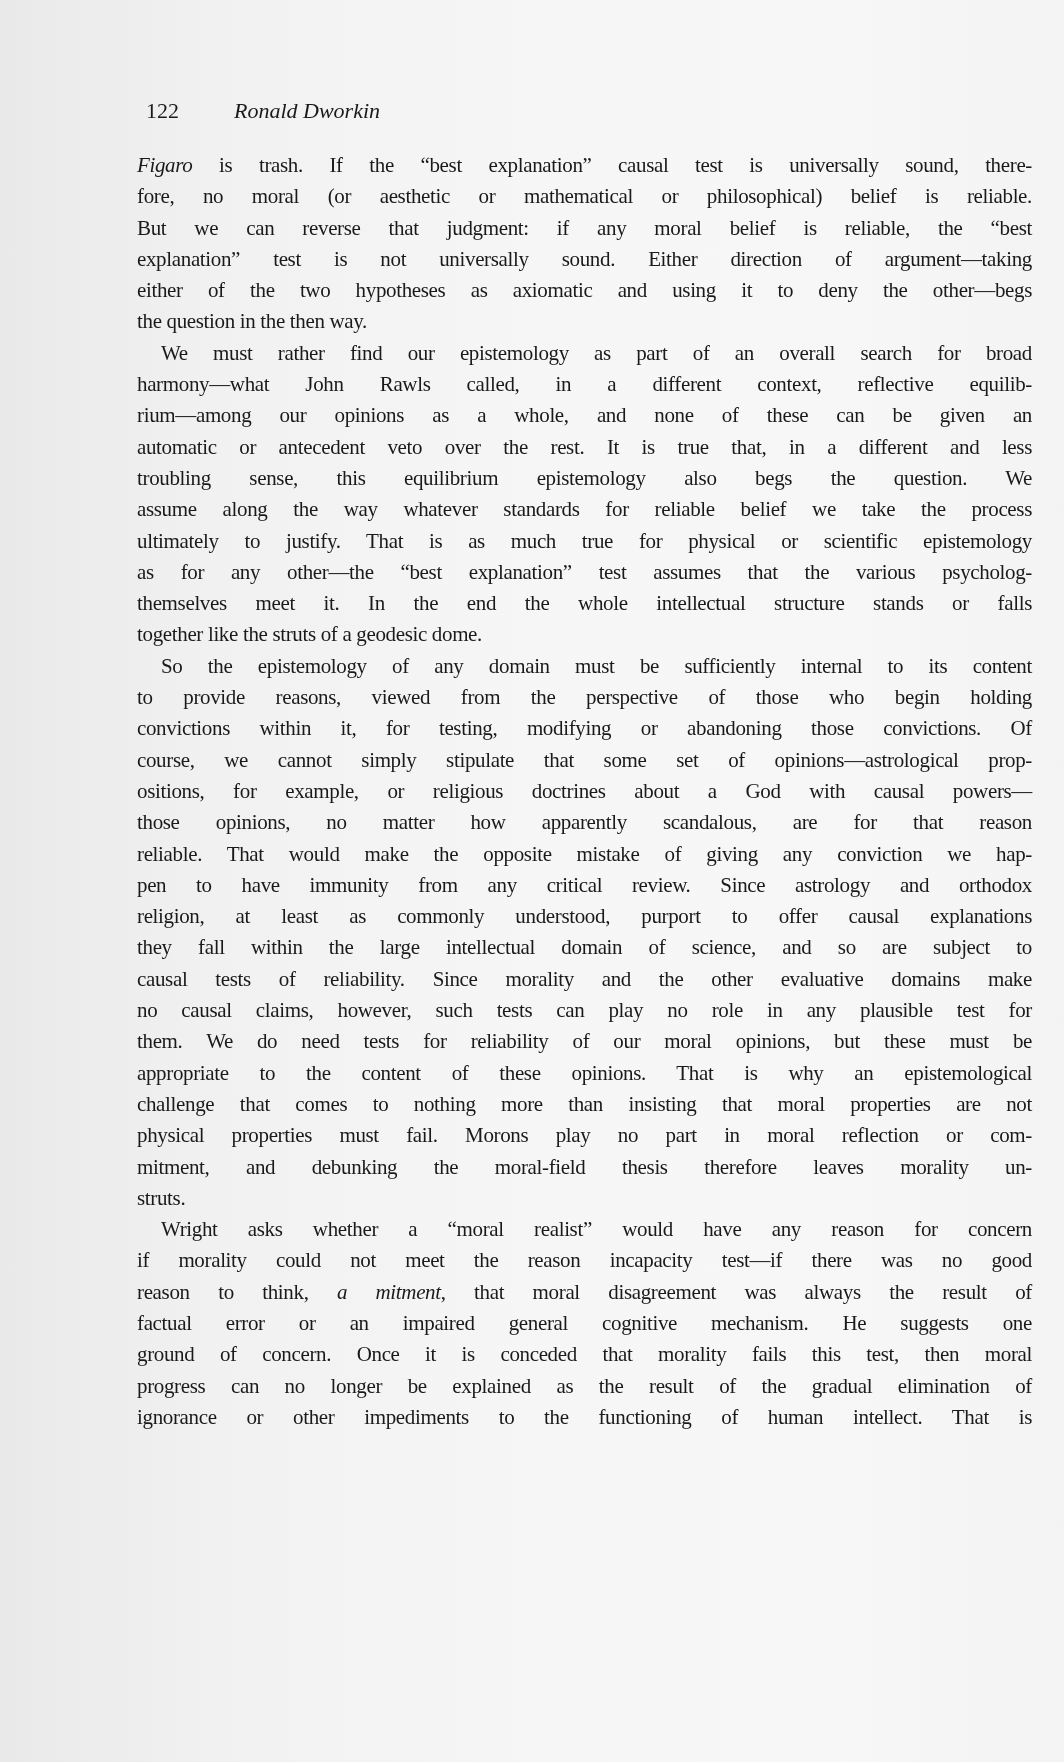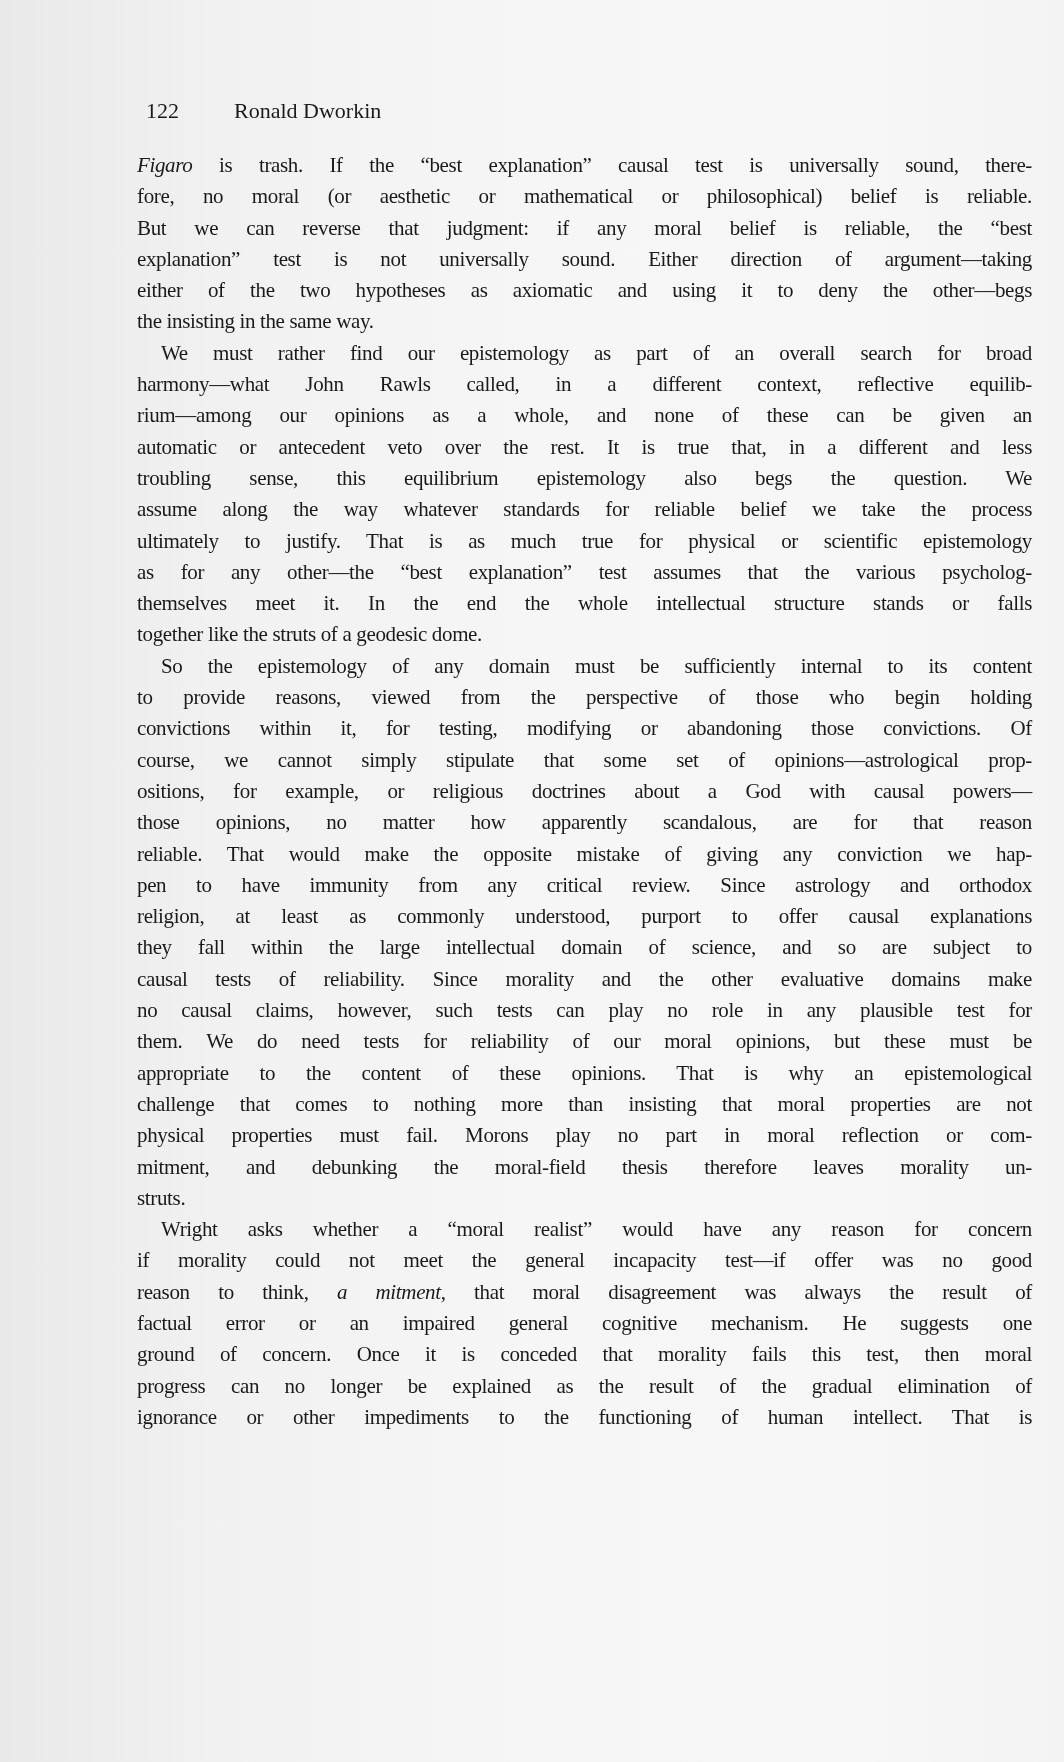--- a/index.html
+++ b/index.html
@@ -27,20 +27,21 @@
       height: 30px;
       margin-bottom: 24px;
       white-space: nowrap;
     }
     .running-head .folio {
       display: inline-block;
       width: 88px;
       margin-left: 9px;
     }
     .running-head .author {
+      font-style: italic;
     }
     .body-text {
       font-size: 21px;
       line-height: 31.3px;
       text-align: justify;
       letter-spacing: -0.35px;
       word-spacing: 0px;
     }
     .body-text p {
       margin: 0;
@@ -69,21 +70,21 @@
     <span class="folio">122</span><span class="author">Ronald Dworkin</span>
   </div>
 
   <div class="body-text" id="body-text">
       <p>
         <span class="line"><em>Figaro</em> is trash. If the “best explanation” causal test is universally sound, there-</span>
         <span class="line">fore, no moral (or aesthetic or mathematical or philosophical) belief is reliable.</span>
         <span class="line">But we can reverse that judgment: if any moral belief is reliable, the “best</span>
         <span class="line">explanation” test is not universally sound. Either direction of argument—taking</span>
         <span class="line">either of the two hypotheses as axiomatic and using it to deny the other—begs</span>
-        <span class="line last">the insisting in the same way.</span>
+        <span class="line last">the question in the then way.</span>
       </p>
       <p>
         <span class="line first-indent">We must rather find our epistemology as part of an overall search for broad</span>
         <span class="line">harmony—what John Rawls called, in a different context, reflective equilib-</span>
         <span class="line">rium—among our opinions as a whole, and none of these can be given an</span>
         <span class="line">automatic or antecedent veto over the rest. It is true that, in a different and less</span>
         <span class="line">troubling sense, this equilibrium epistemology also begs the question. We</span>
         <span class="line">assume along the way whatever standards for reliable belief we take the process</span>
         <span class="line">ultimately to justify. That is as much true for physical or scientific epistemology</span>
         <span class="line">as for any other—the “best explanation” test assumes that the various psycholog-</span>
@@ -105,21 +106,21 @@
         <span class="line">no causal claims, however, such tests can play no role in any plausible test for</span>
         <span class="line">them. We do need tests for reliability of our moral opinions, but these must be</span>
         <span class="line">appropriate to the content of these opinions. That is why an epistemological</span>
         <span class="line">challenge that comes to nothing more than insisting that moral properties are not</span>
         <span class="line">physical properties must fail. Morons play no part in moral reflection or com-</span>
         <span class="line">mitment, and debunking the moral-field thesis therefore leaves morality un-</span>
         <span class="line last">struts.</span>
       </p>
       <p>
         <span class="line first-indent">Wright asks whether a “moral realist” would have any reason for concern</span>
-        <span class="line">if morality could not meet the general incapacity test—if offer was no good</span>
+        <span class="line">if morality could not meet the reason incapacity test—if there was no good</span>
         <span class="line">reason to think, <em>a mitment</em>, that moral disagreement was always the result of</span>
         <span class="line">factual error or an impaired general cognitive mechanism. He suggests one</span>
         <span class="line">ground of concern. Once it is conceded that morality fails this test, then moral</span>
         <span class="line">progress can no longer be explained as the result of the gradual elimination of</span>
         <span class="line">ignorance or other impediments to the functioning of human intellect. That is</span>
       </p>
     </div>
 </div>
 
 </body></html>

